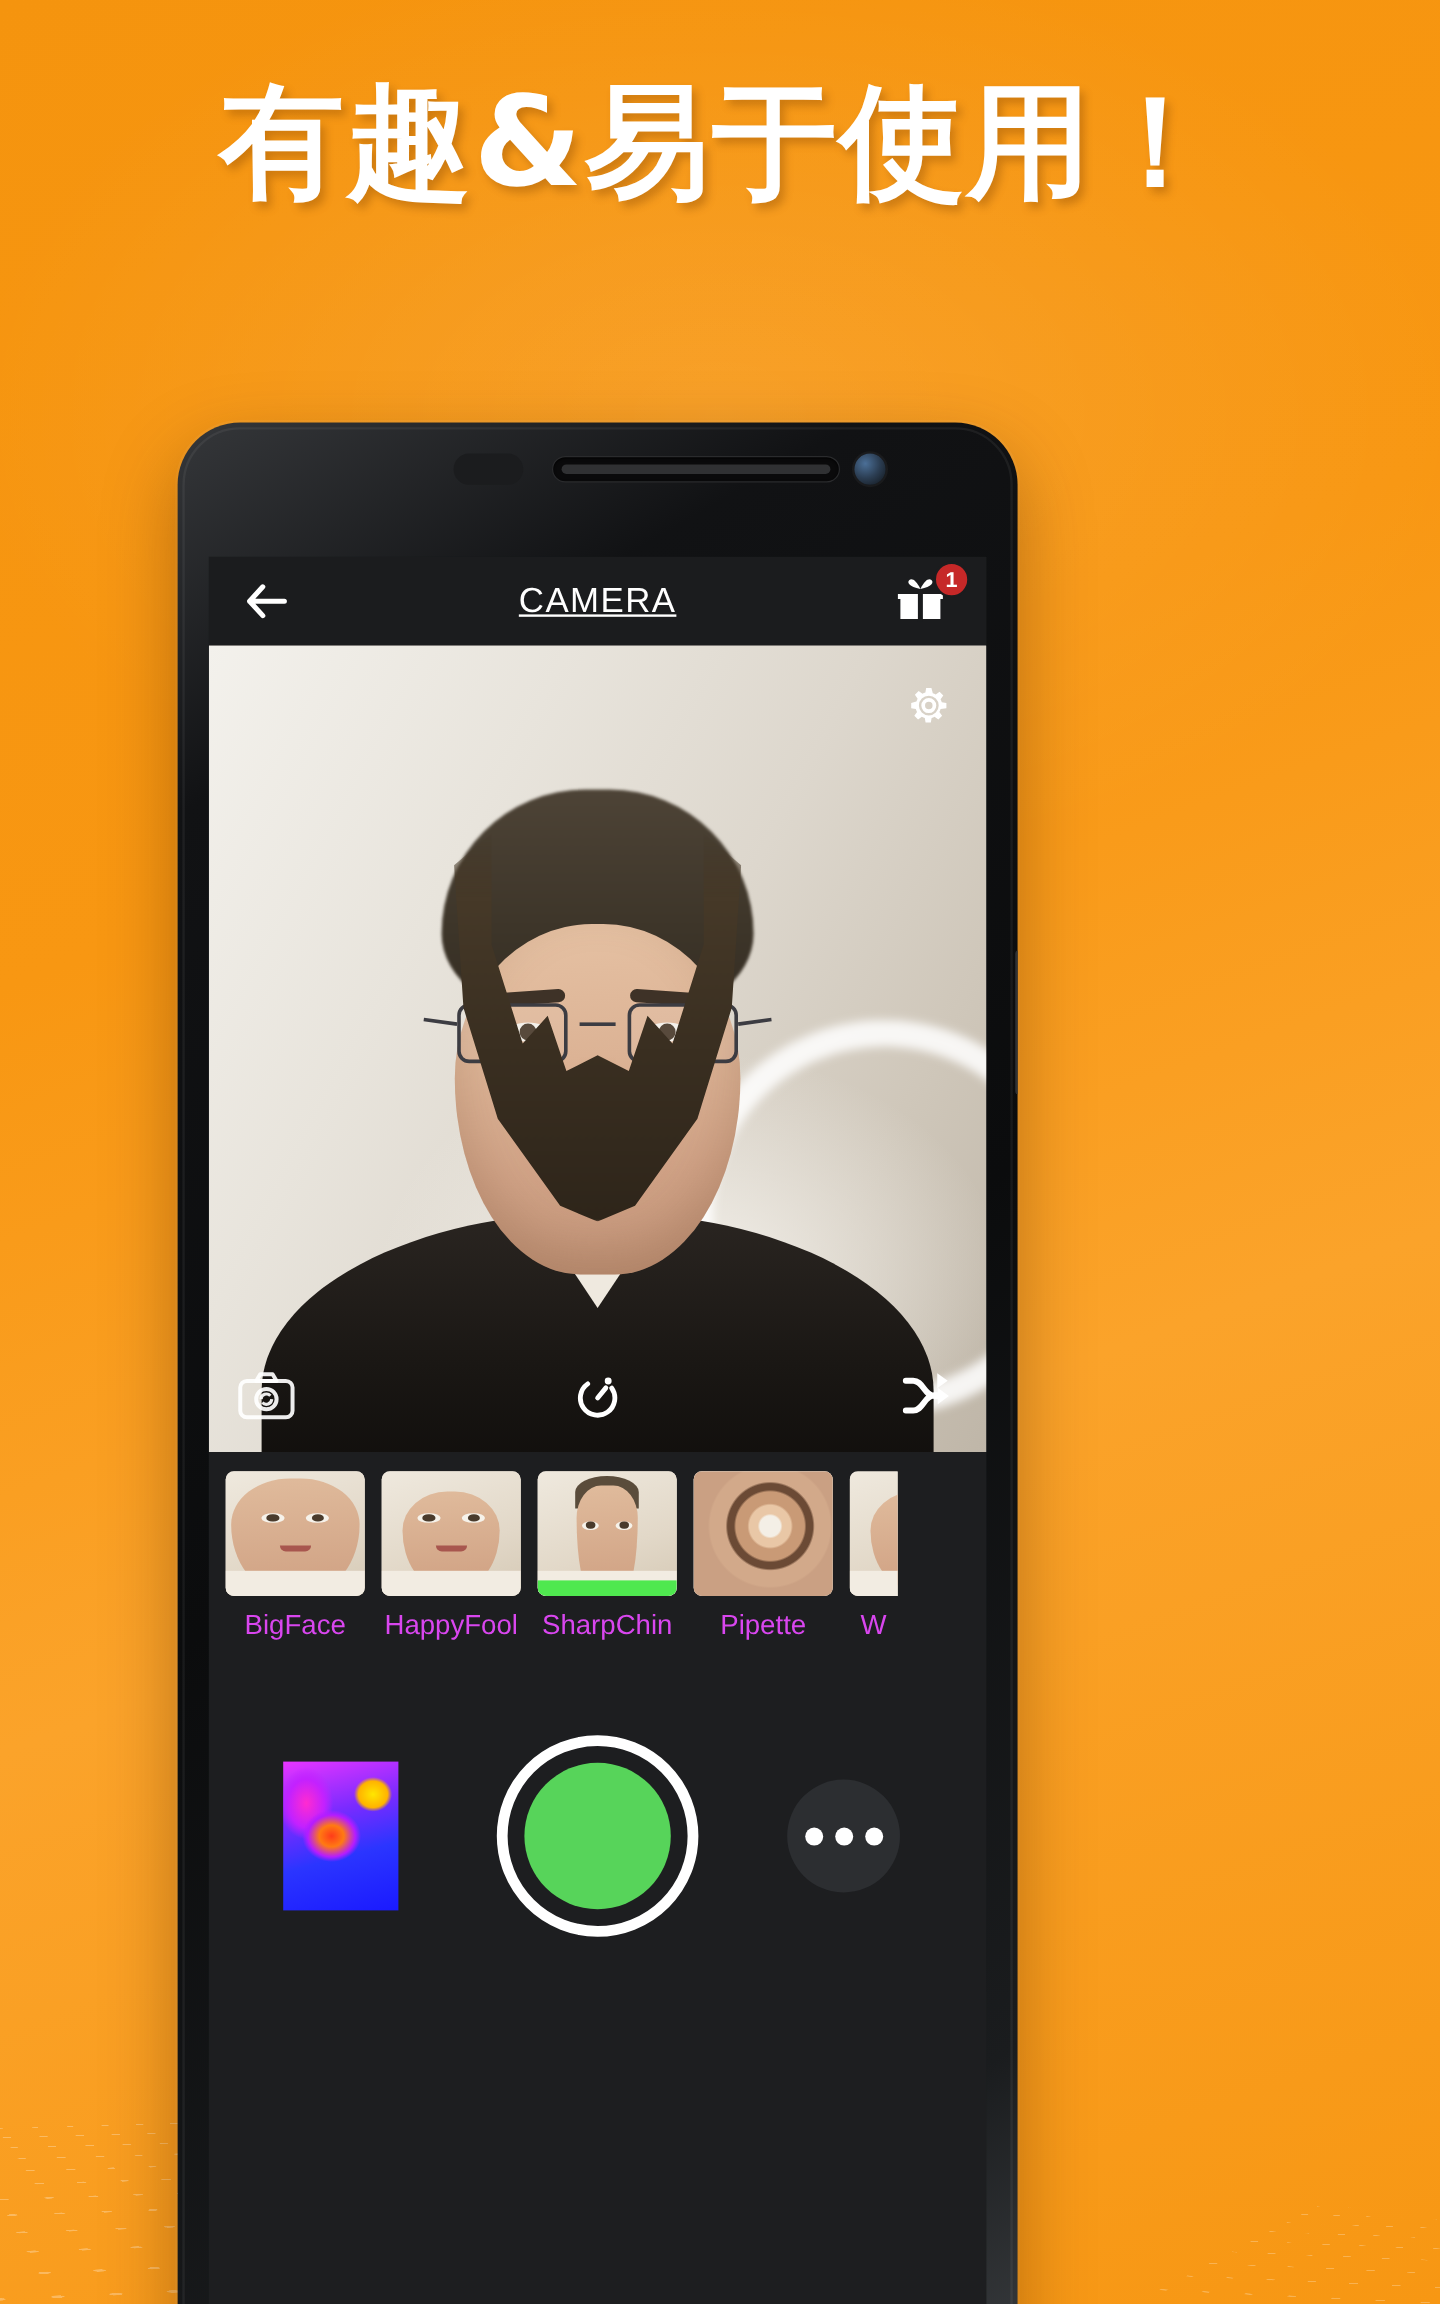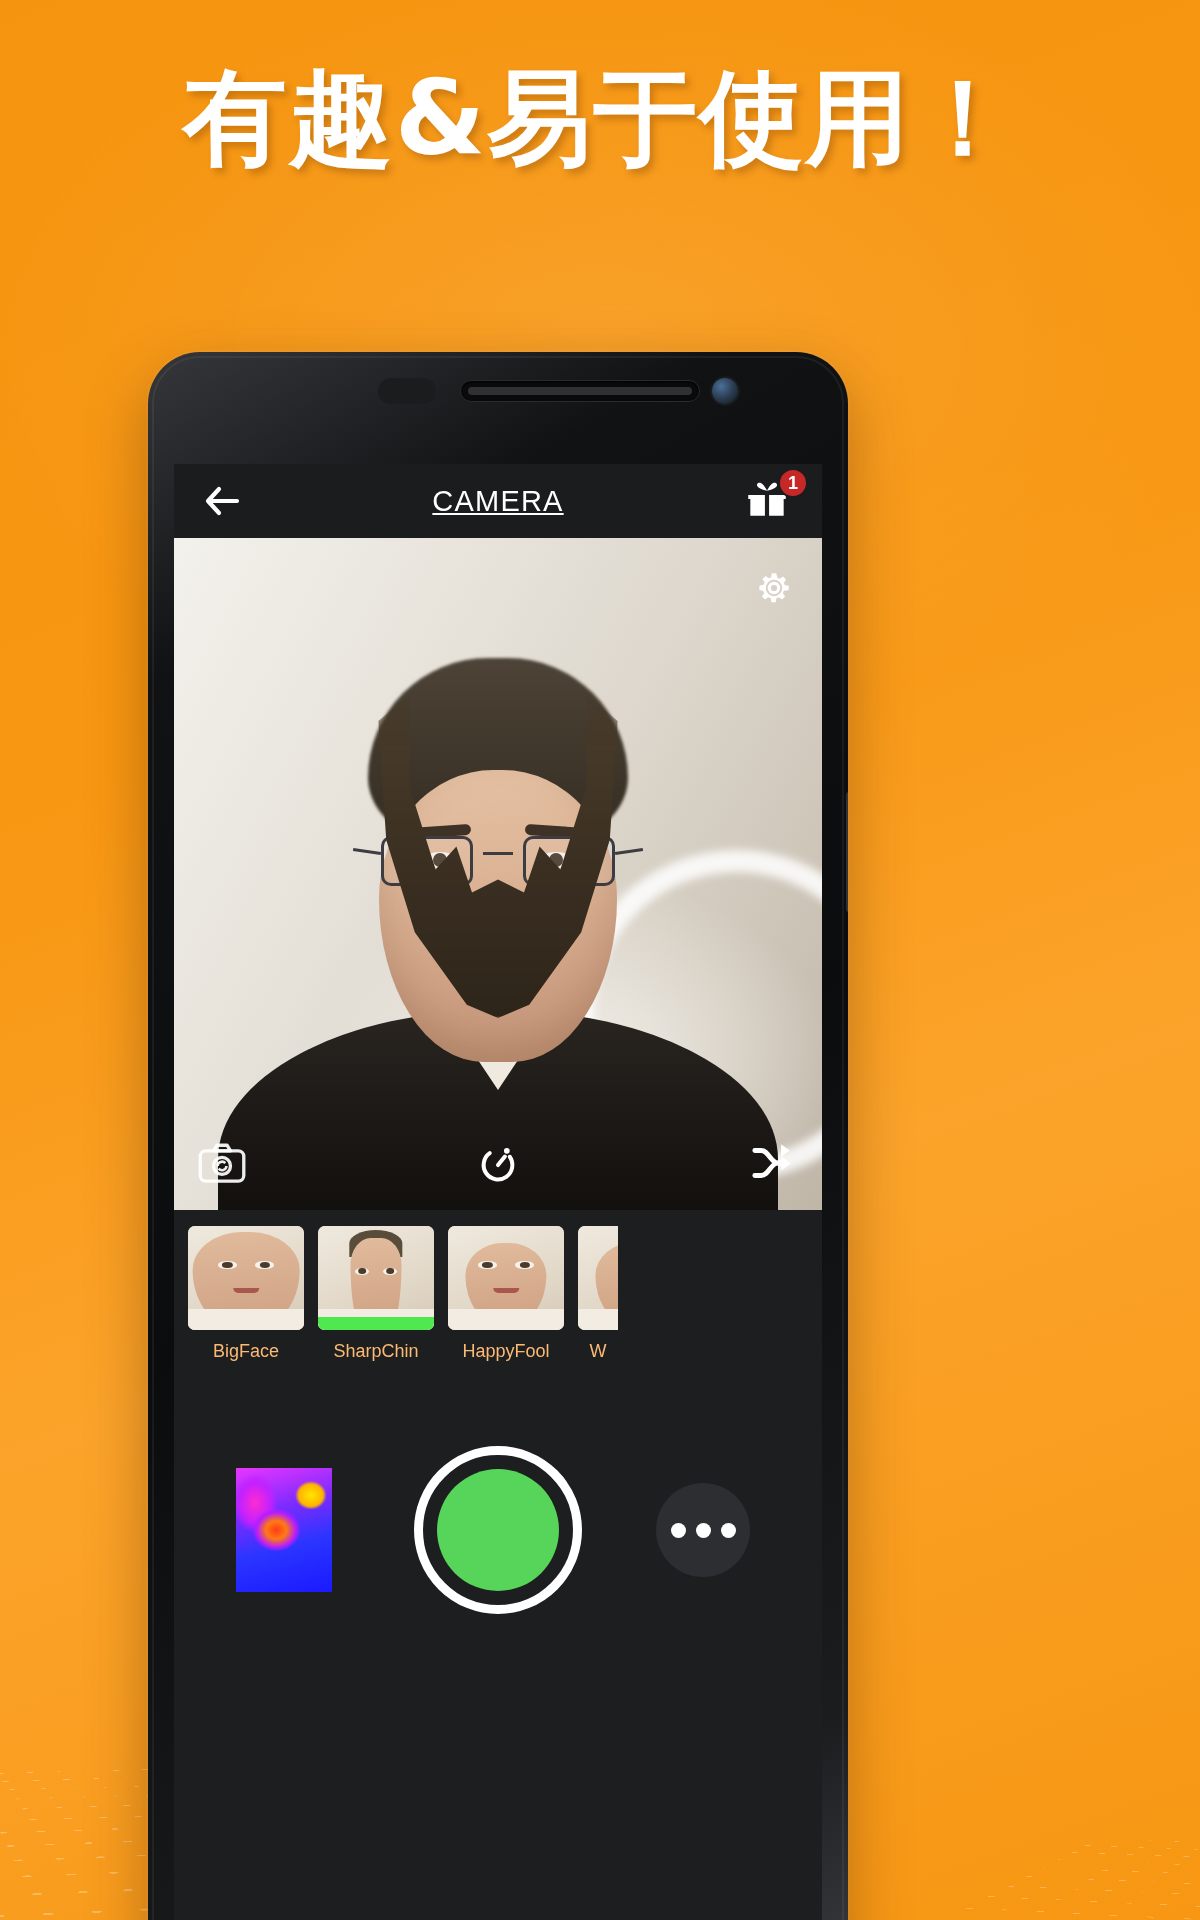--- a/index.html
+++ b/index.html
@@ -339,22 +339,22 @@
   .filter-thumb.sharp .mini-face{width:44%;height:86%;top:12%;border-radius:40% 40% 24% 24%/30% 30% 70% 70%;}
   .filter-thumb.sharp .mini-hair{position:absolute;left:50%;top:4%;transform:translateX(-50%);width:46%;height:26%;background:#5a4c3b;border-radius:50% 50% 0 0;}
   .filter-thumb.pipette .mini-face{width:100%;height:100%;top:0;border-radius:0;background:
      radial-gradient(circle at 55% 44%, #f4efe6 0 10%, #e9c7a6 12% 20%, #c99a76 22% 33%, #6b4a35 35% 41%, #d2a98a 43% 58%, #caa083 60% 100%);}
   .filter-thumb .sel-bar {
     position:absolute; left:0; right:0; bottom:0; height:13px; background:#4fe84f;
   }
   .filter-label {
     margin-top: 11px;
     text-align: center;
-    color: #fdba74;
-    font-size: 18px;
+    color: #d946ef;
+    font-size: 23px;
     font-weight: 400;
     white-space: nowrap;
   }
   .filter.partial { flex: 0 0 40px; width:40px; overflow:hidden; }
   .filter.partial .filter-thumb { width:116px; }
 
   
   .bottombar {
     position: relative;
     height: 260px;
@@ -523,52 +523,59 @@
             <div class="mini-eye r">
                 <i></i>
               </div>
             <div class="mini-mouth"></div>
             <div class="mini-shirt"></div>
           </div>
           <div class="filter-label">BigFace</div>
         </div>
 
         <div class="filter">
+          <div class="filter-thumb">
+            <div class="mini-bg"></div>
+            <div class="mini-face"></div>
+            <div class="mini-eye l">
+                <i></i>
+              </div>
+            <div class="mini-eye r">
+                <i></i>
+              </div>
+            <div class="mini-mouth"></div>
+            <div class="mini-shirt"></div>
+          </div>
+          <div class="filter-label">HappyFool</div>
+        </div>
+
+        <div class="filter">
           <div class="filter-thumb sharp">
             <div class="mini-bg"></div>
             <div class="mini-hair"></div>
             <div class="mini-face"></div>
             <div class="mini-eye l" style="top:40%;left:32%;width:12%">
                 <i></i>
               </div>
             <div class="mini-eye r" style="top:40%;right:32%;width:12%">
                 <i></i>
               </div>
             <div class="mini-shirt"></div>
             <div class="sel-bar"></div>
           </div>
           <div class="filter-label">SharpChin</div>
         </div>
 
         <div class="filter">
-          <div class="filter-thumb">
+          <div class="filter-thumb pipette">
             <div class="mini-bg"></div>
             <div class="mini-face"></div>
-            <div class="mini-eye l">
-                <i></i>
-              </div>
-            <div class="mini-eye r">
-                <i></i>
-              </div>
-            <div class="mini-mouth"></div>
-            <div class="mini-shirt"></div>
           </div>
-          <div class="filter-label">HappyFool</div>
-        </div>
-
+          <div class="filter-label">Pipette</div>
+        </div>
 
         <div class="filter partial">
           <div class="filter-thumb">
             <div class="mini-bg"></div>
             <div class="mini-face"></div>
             <div class="mini-shirt"></div>
           </div>
           <div class="filter-label">W</div>
         </div>
 

